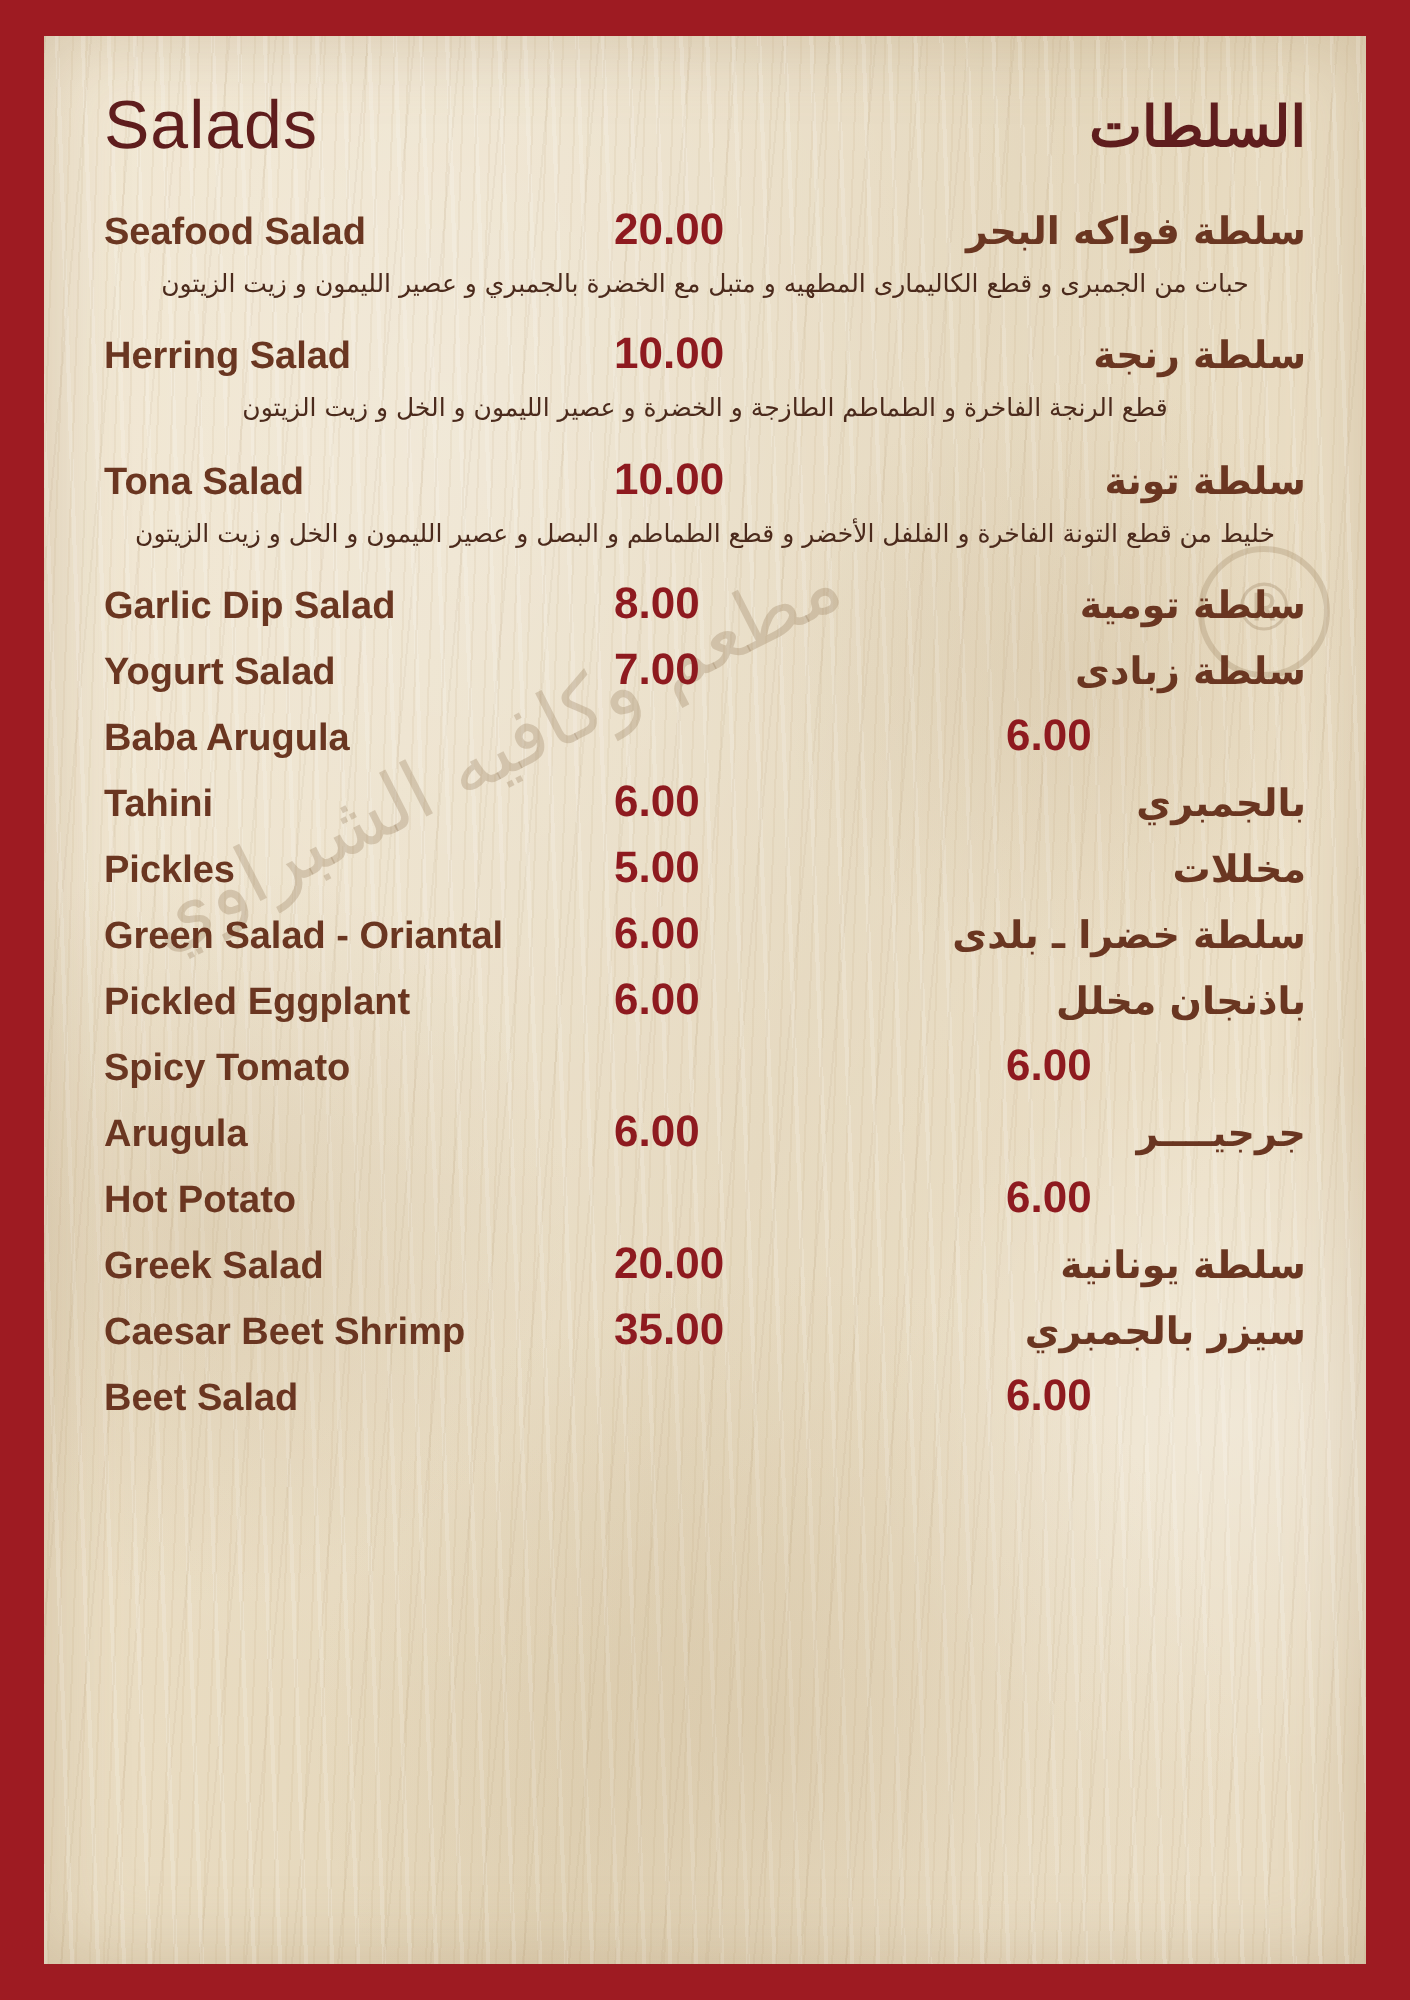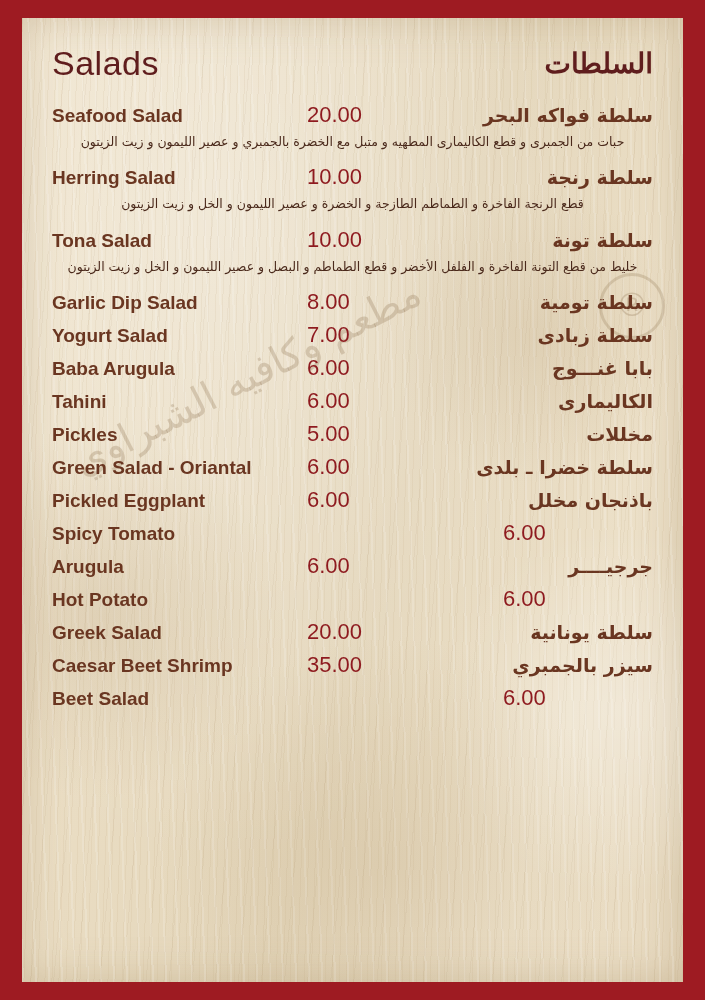--- a/index.html
+++ b/index.html
@@ -108,21 +108,21 @@
     flex: 0 0 255px;
     font-size: 19px;
     font-weight: bold;
     color: #6a3621;
     white-space: nowrap;
   }
   .item .price {
     flex: 0 0 150px;
     text-align: left;
     font-size: 22px;
-    font-weight: normal;
+    font-weight: bold;
     color: #8e1a1f;
   }
   .item .name-ar {
     flex: 1 1 auto;
     text-align: right;
     font-size: 19px;
     font-weight: bold;
     color: #6a3621;
     direction: rtl;
     font-family: "DejaVu Sans", sans-serif;
@@ -176,26 +176,25 @@
           <div class="name-ar">سلطة تومية</div>
         </div>
         <div class="item">
           <div class="name-en">Yogurt Salad</div>
           <div class="price">7.00</div>
           <div class="name-ar">سلطة زبادى</div>
         </div>
         <div class="item">
           <div class="name-en">Baba Arugula</div>
           <div class="price">6.00</div>
-          <div class="name-ar">بابا غنـــوج</div>
         </div>
         <div class="item">
           <div class="name-en">Tahini</div>
           <div class="price">6.00</div>
-          <div class="name-ar">الكاليمارى</div>
+          <div class="name-ar">بالجمبري</div>
         </div>
         <div class="item">
           <div class="name-en">Pickles</div>
           <div class="price">5.00</div>
           <div class="name-ar">مخللات</div>
         </div>
         <div class="item">
           <div class="name-en">Green Salad - Oriantal</div>
           <div class="price">6.00</div>
           <div class="name-ar">سلطة خضرا ـ بلدى</div>

